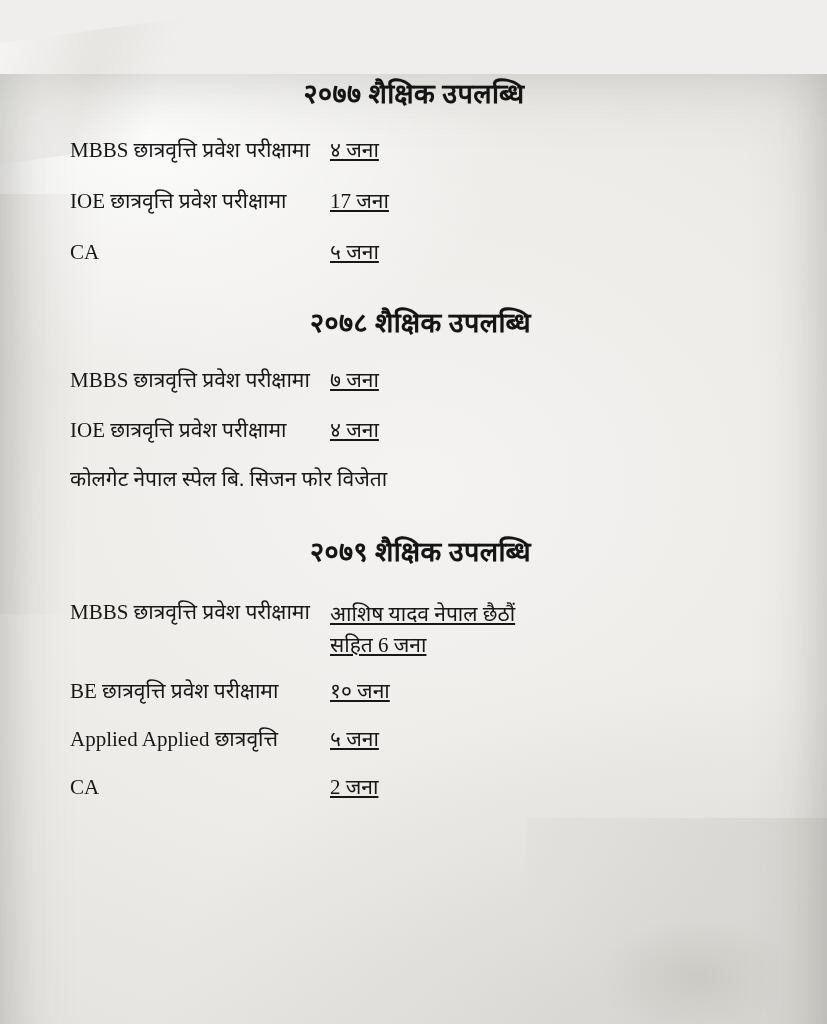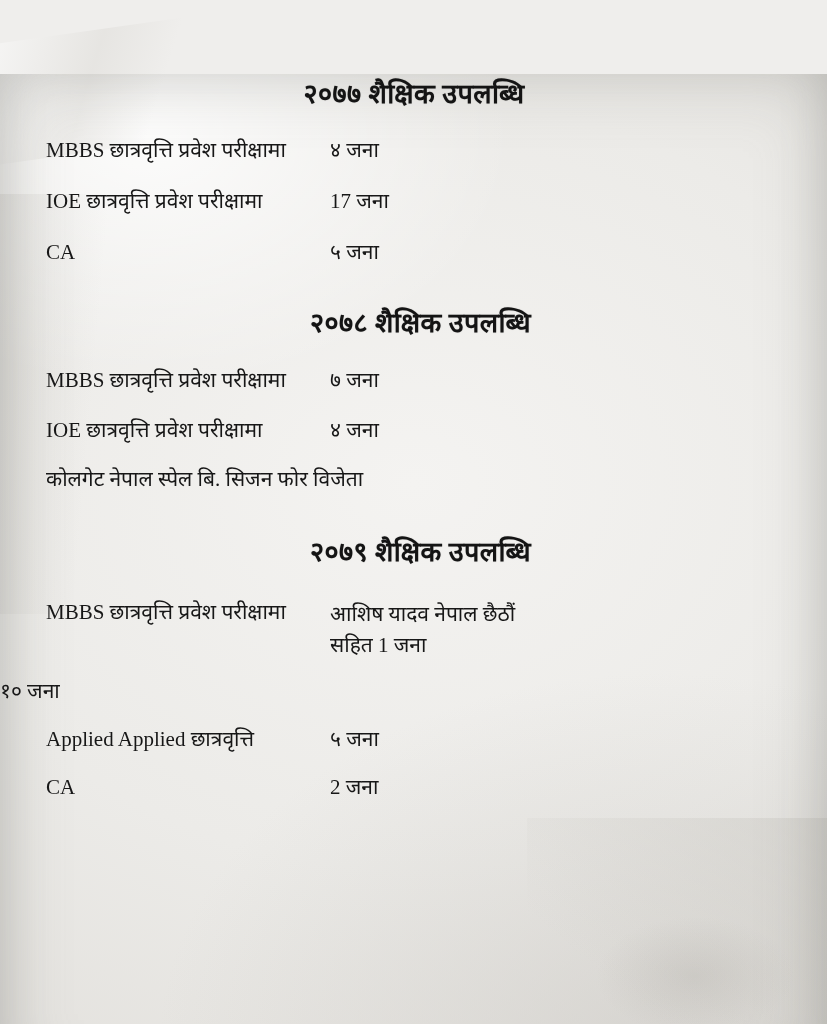--- a/index.html
+++ b/index.html
@@ -91,27 +91,28 @@
   }
   .row {
     display: flex;
     align-items: flex-start;
     font-size: 21px;
     line-height: 1.28;
     color: #171717;
   }
   .row .label {
     width: 330px;
-    padding-left: 46px;
+    padding-left: 70px;
     box-sizing: border-box;
     white-space: nowrap;
   }
   .row .value {
     flex: 1;
     white-space: pre-line;
+    text-decoration: underline;
   }
   .g1 .row { margin-bottom: 24px; }
   .g2 .row { margin-bottom: 23px; }
   .g3 .row { margin-bottom: 21px; }
   .g1 { margin-top: 26px; }
   .g2 { margin-top: 27px; }
   .g3 { margin-top: 30px; }
   .g3 .row.tall { margin-bottom: 18px; }
   .g3 .row.tall .value { line-height: 1.45; }
 
@@ -158,23 +159,24 @@
       <div class="row">
         <div class="label">कोलगेट नेपाल स्पेल बि. सिजन फोर विजेता</div>
       </div>
     </div>
 
     <div class="section-title t3">२०७९ शैक्षिक उपलब्धि</div>
     <div class="rows g3">
       <div class="row tall">
         <div class="label">MBBS छात्रवृत्ति प्रवेश परीक्षामा</div>
         <div class="value">आशिष यादव नेपाल छैठौं
-सहित 1 जना</div>
+सहित 6 जना</div>
       </div>
       <div class="row">
+        <div class="label">BE छात्रवृत्ति प्रवेश परीक्षामा</div>
         <div class="value">१० जना</div>
       </div>
       <div class="row">
         <div class="label">Applied Applied छात्रवृत्ति</div>
         <div class="value">५ जना</div>
       </div>
       <div class="row">
         <div class="label">CA</div>
         <div class="value">2 जना</div>
       </div>

